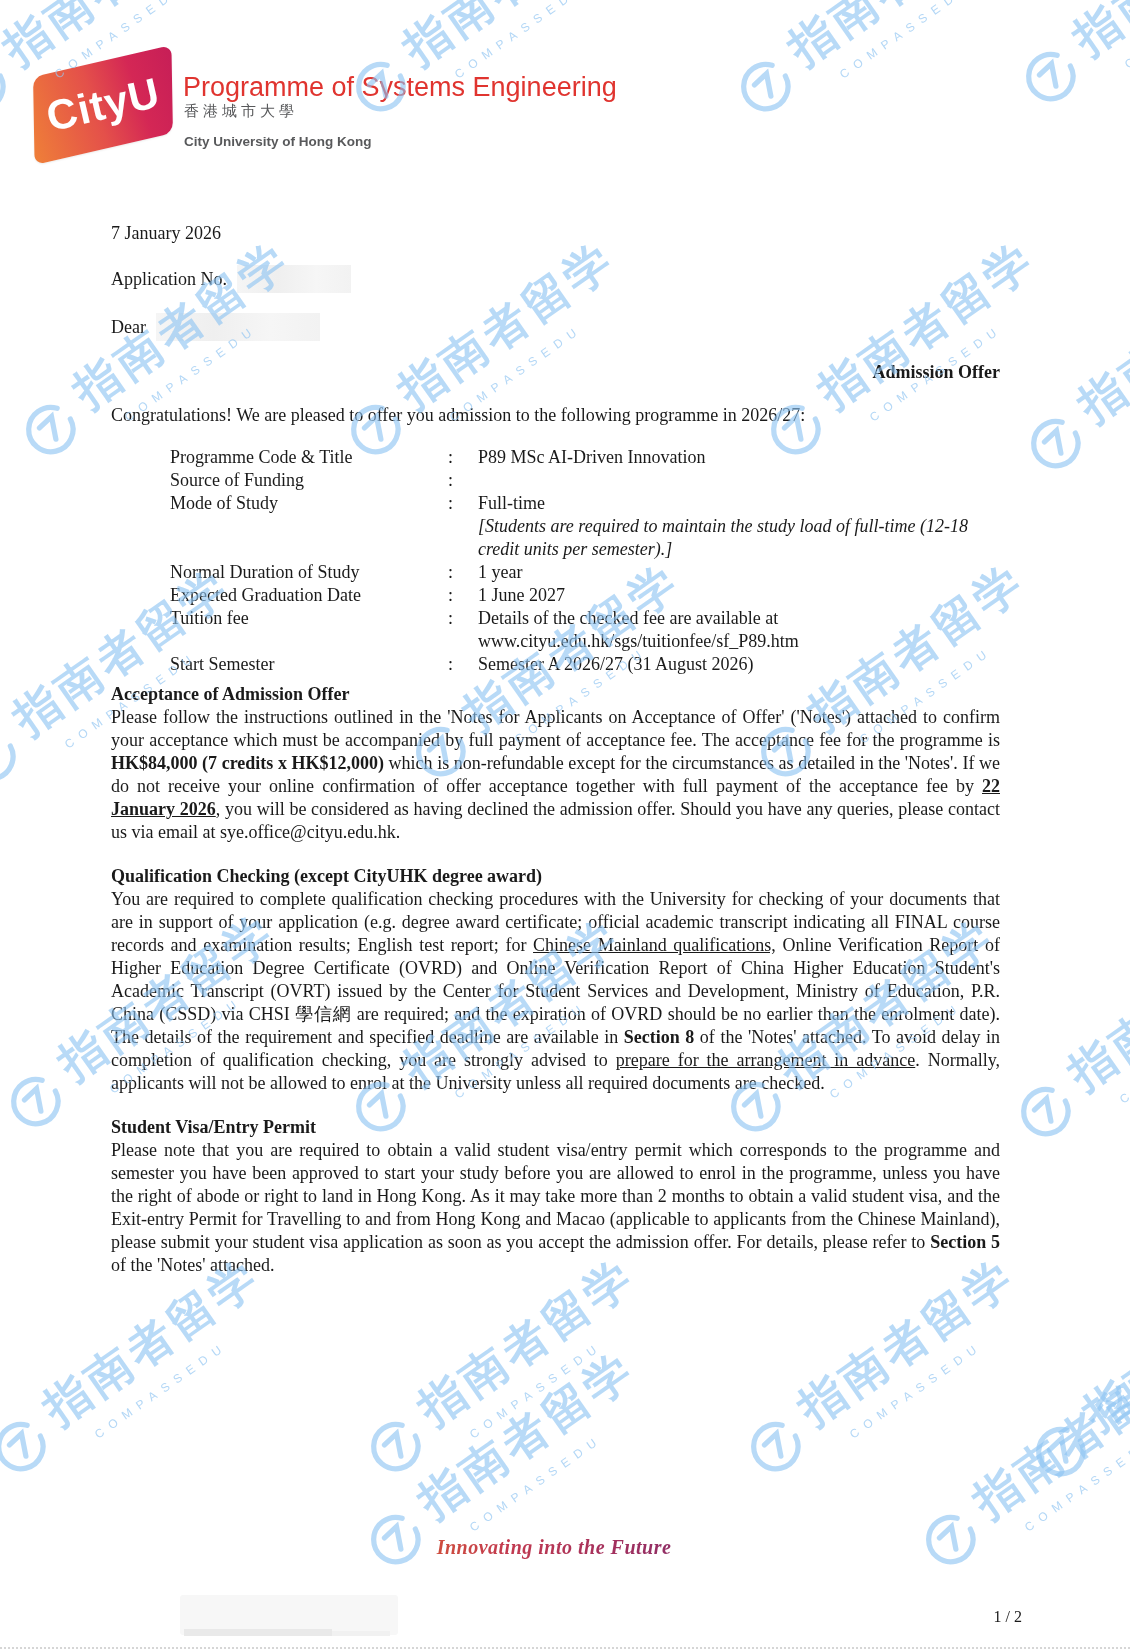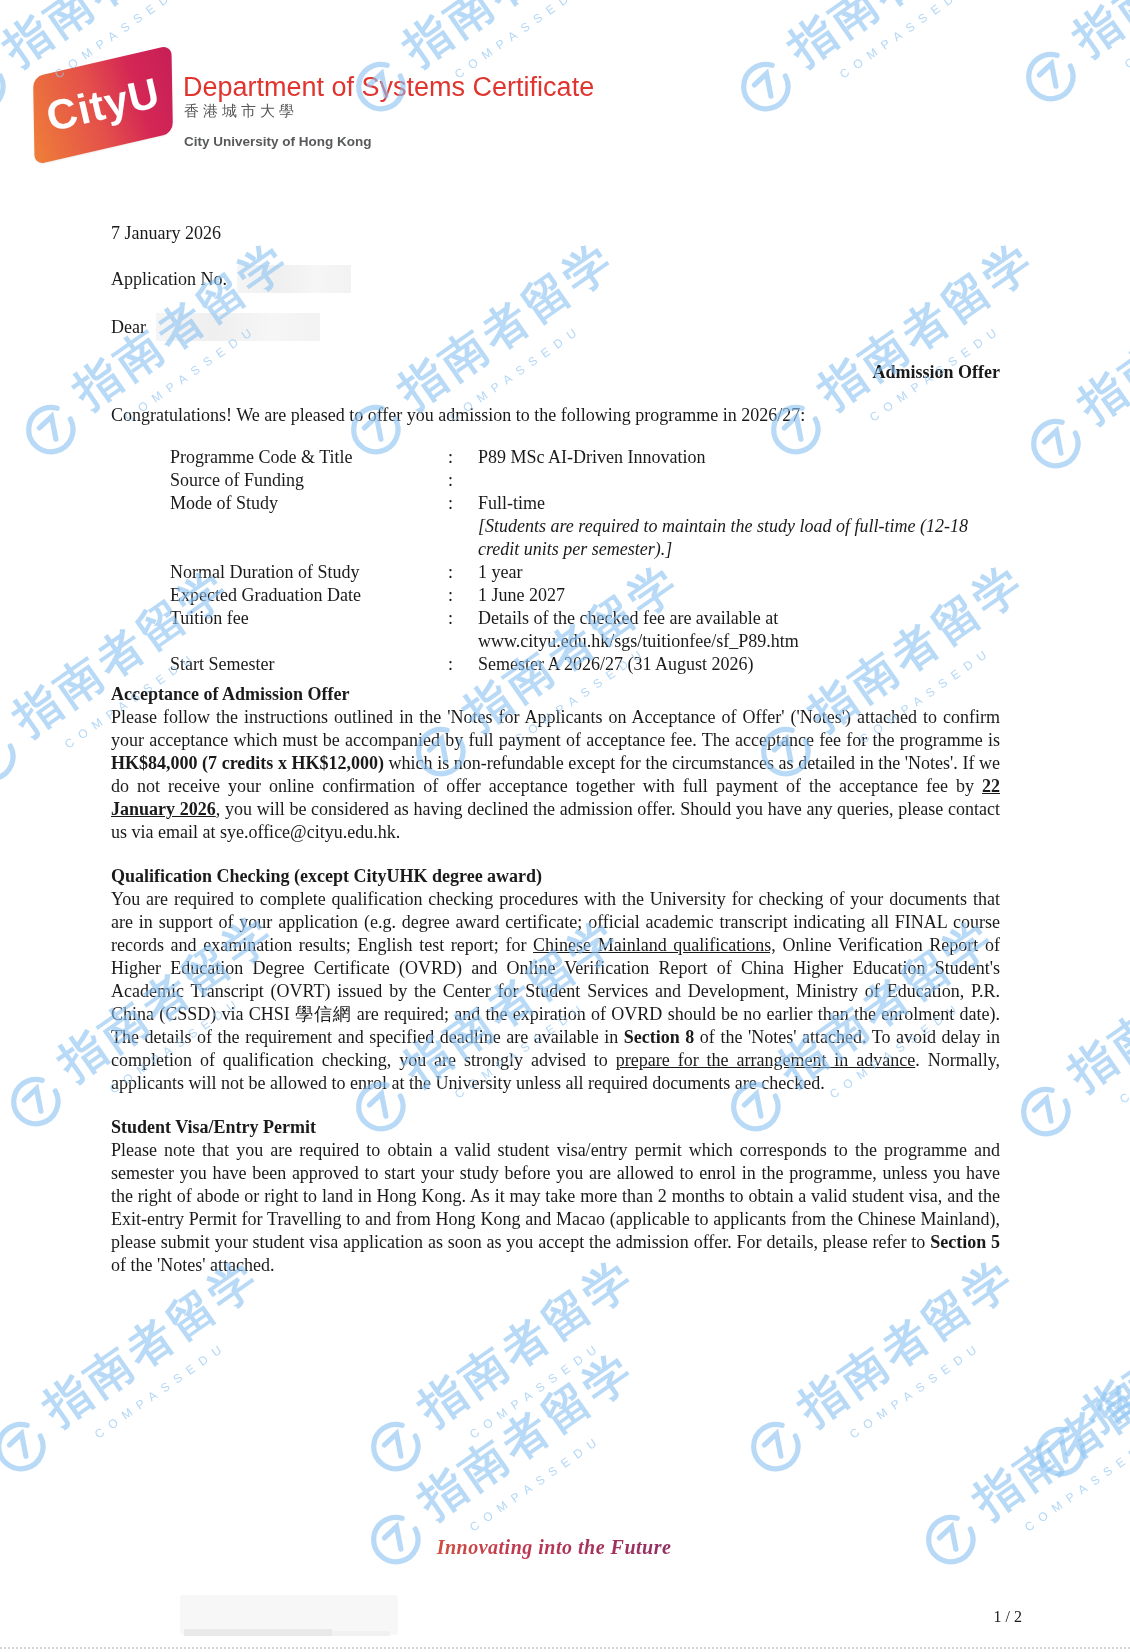--- a/index.html
+++ b/index.html
@@ -59,21 +59,21 @@
   .artifact{position:absolute;z-index:1;}
   #scan-edge{position:absolute;left:0;bottom:3px;width:100%;border-top:2px dotted #d6d6d6;z-index:1;}
 </style>
 </head>
 <body>
 
 <div id="header">
   <div id="logo">
     <span>CityU</span>
   </div>
-  <div class="dept" style="color: rgb(224, 52, 47);">Department of Systems Certificate</div>
+  <div class="dept" style="color: rgb(224, 52, 47);">Programme of Systems Engineering</div>
   <div class="uni-cn">香港城市大學</div>
   <div class="uni-en">City University of Hong Kong</div>
 </div>
 
 <div id="letter">
   <p class="line">7 January 2026</p>
 
   <p class="line mt"><span>Application No.</span><span class="redact r-app"></span></p>
 
   <p class="line mt"><span>Dear</span><span class="redact r-name"></span></p>

